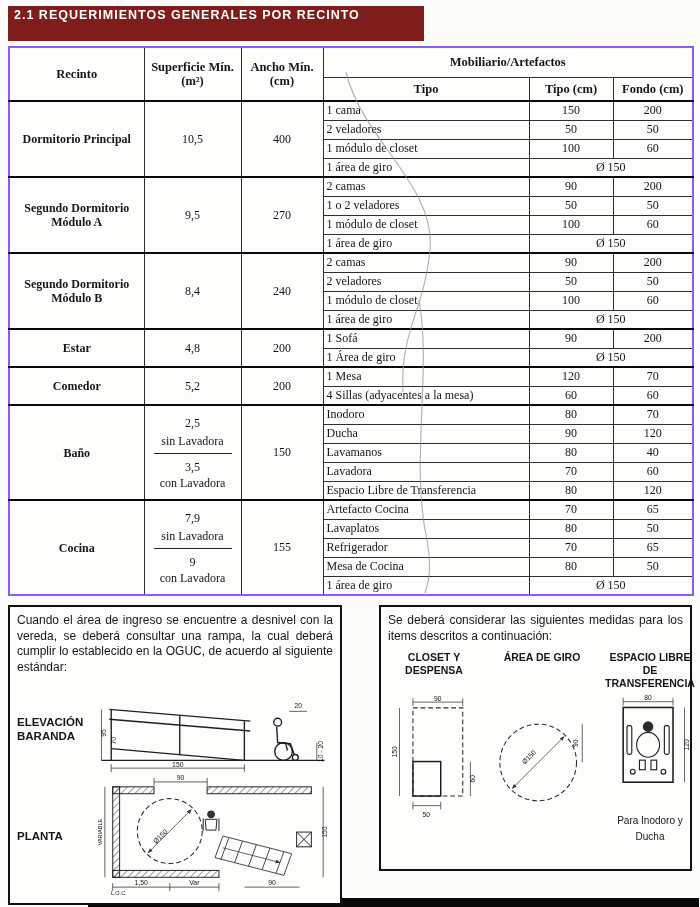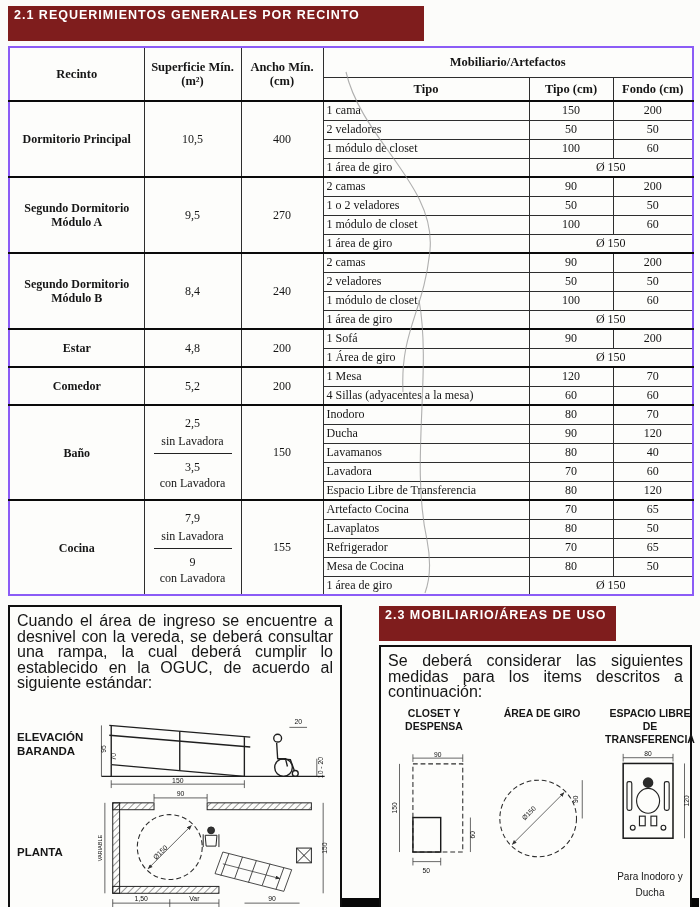--- a/index.html
+++ b/index.html
@@ -34,21 +34,21 @@
   .supline.divider { border-bottom:1.5px solid #222; margin:2px 6px 5px; padding-bottom:4px; }
   td.anchomin, td.num, td.giro { text-align:center; }
   td.tipo { text-align:left; padding-left:7px; }
 
   
   .bottom { display:flex; gap:37px; padding:0 8px; margin-top:9px; position:relative; z-index:2; align-items:flex-start; }
   .panel .bar { margin-bottom:4px; }
   .pbox { border:2px solid #0f0f0f; padding:6px 7px; background:#fdfdfb; min-height:266px; }
   .p22 { width:334px; }
   .p23 { width:313px; }
-  .body-text { font-size:16px; line-height:15.5px; text-align:justify; margin-bottom:7px; }
+  .body-text { font-size:12px; line-height:15.5px; text-align:justify; margin-bottom:7px; }
   .diag-row { display:flex; align-items:center; }
   .diag-label { width:80px; font-weight:bold; font-size:11.5px; line-height:14px; }
   .cols { display:flex; justify-content:space-between; margin-top:4px;gap:16px; }
   .col { display:flex; flex-direction:column; align-items:center; }
   .col.c1, .col.c2 { width:94px; }
   .col.c3 { width:104px; }
   .col-h { font-weight:bold; font-size:10.5px; text-align:center; line-height:13px;
            min-height:42px; display:flex; align-items:flex-start; justify-content:center; margin-bottom:2px; }
   .caption { font-size:10px; text-align:center; line-height:16px; margin-top:3px; width:84px; }
 
@@ -363,21 +363,20 @@
             <text class="dimtxt" x="99" y="112" text-anchor="middle">Var</text>
             <line class="dim" x1="150" y1="114" x2="206" y2="114"></line>
             <text class="dimtxt" x="178" y="112" text-anchor="middle">90</text>
             <text class="dimtxt sm" x="14" y="122">L.O.C.</text>
           </svg>
         </div>
       </div>
     </div>
 
     <div class="panel p23">
-      <div class="bar">2.3 MOBILIARIO/ÁREAS DE USO</div>
       <div class="pbox">
         <p class="body-text">Se deberá considerar las siguientes medidas para los items descritos a continuación:</p>
 
         <div class="cols">
 
           <div class="col c1">
             <div class="col-h">CLOSET Y DESPENSA</div>
             <svg viewBox="0 0 96 140" width="92" height="135">
               <line class="dim" x1="26" y1="7" x2="78" y2="7"></line>
               <line class="dim" x1="26" y1="3" x2="26" y2="11"></line>

